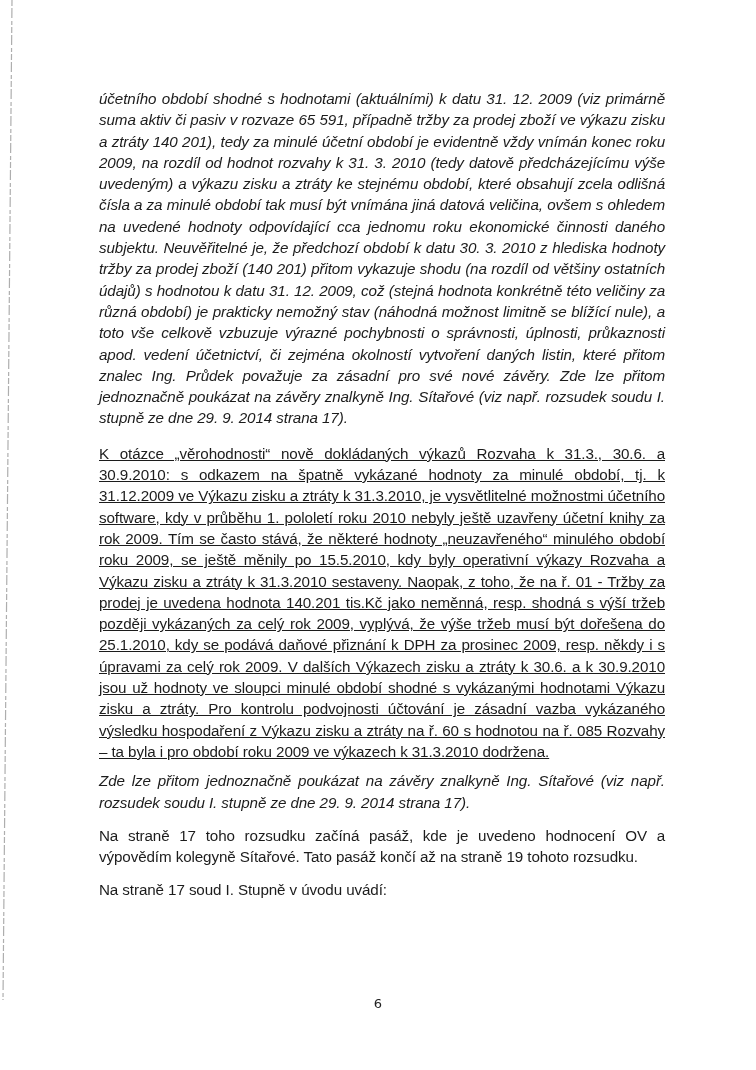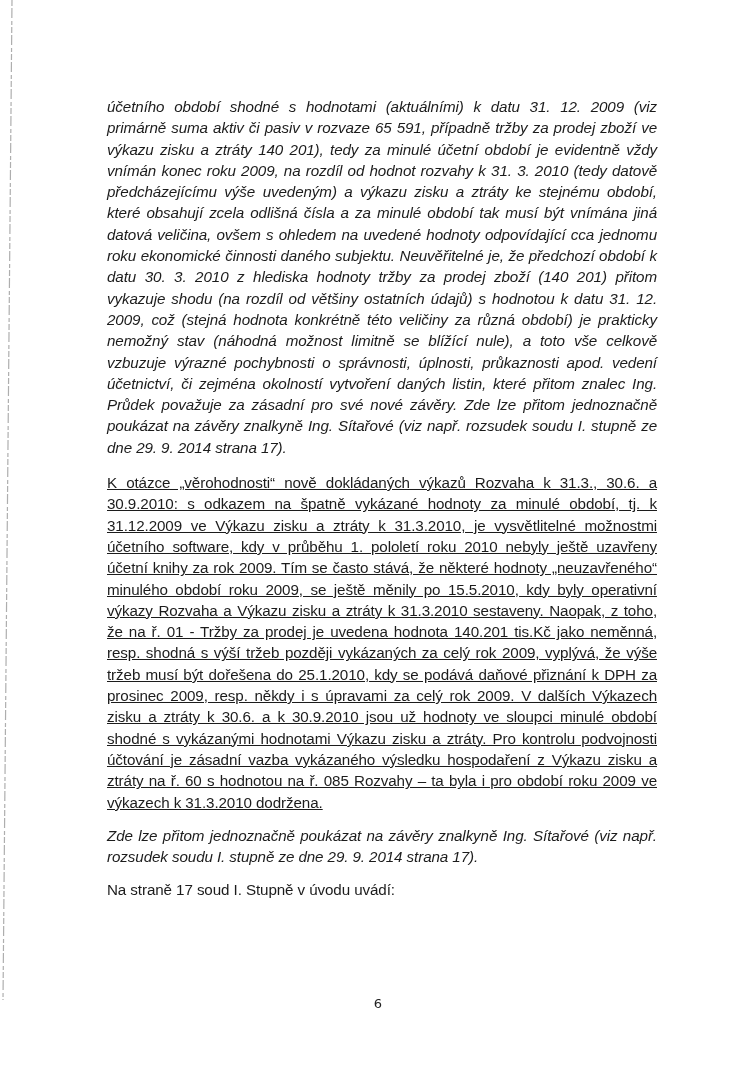--- a/index.html
+++ b/index.html
@@ -6,21 +6,21 @@
   body { width: 756px; height: 1070px; position: relative; overflow: hidden; }
   .scan-edge {
     position: absolute; left: 0; top: 0; width: 20px; height: 1070px;
   }
   .page {
     position: absolute; left: 95px; top: 84px; width: 574px;
     font-family: "Liberation Sans", sans-serif;
     font-size: 15.2px; line-height: 21.3px; color: #1c1c1c;
     text-align: justify; letter-spacing: -0.1px;
   }
-  .page p { margin: 12px; }
+  .page p { margin: 4px; }
   .italic { font-style: italic; }
   .gap-lg { margin-top: 14px !important; text-decoration: underline; }
   .gap-md { margin-top: 12px !important; }
   .gap-sm { margin-top: 8px !important; }
   .page-number {
     position: absolute; left: 0; width: 756px; top: 996px; text-align: center;
     font-family: "DejaVu Sans", sans-serif; font-size: 13px; color: #222;
   }
   .last-left { text-align-last: left; }
 </style>
@@ -28,16 +28,17 @@
 <body>
 
 <svg class="scan-edge" viewBox="0 0 20 1070" preserveAspectRatio="none">
   <line x1="12" y1="0" x2="3" y2="1000" stroke="#9a9a9a" stroke-width="1.2" stroke-dasharray="6 2 10 3 4 2" opacity="0.8"></line>
 </svg>
 
 <div class="page">
   <p class="italic last-left">účetního období shodné s hodnotami (aktuálními) k datu 31. 12. 2009 (viz primárně suma aktiv či pasiv v rozvaze 65 591, případně tržby za prodej zboží ve výkazu zisku a ztráty 140 201), tedy za minulé účetní období je evidentně vždy vnímán konec roku 2009, na rozdíl od hodnot rozvahy k 31. 3. 2010 (tedy datově předcházejícímu výše uvedeným) a výkazu zisku a ztráty ke stejnému období, které obsahují zcela odlišná čísla a za minulé období tak musí být vnímána jiná datová veličina, ovšem s ohledem na uvedené hodnoty odpovídající cca jednomu roku ekonomické činnosti daného subjektu. Neuvěřitelné je, že předchozí období k datu 30. 3. 2010 z hlediska hodnoty tržby za prodej zboží (140 201) přitom vykazuje shodu (na rozdíl od většiny ostatních údajů) s hodnotou k datu 31. 12. 2009, což (stejná hodnota konkrétně této veličiny za různá období) je prakticky nemožný stav (náhodná možnost limitně se blížící nule), a toto vše celkově vzbuzuje výrazné pochybnosti o správnosti, úplnosti, průkaznosti apod. vedení účetnictví, či zejména okolností vytvoření daných listin, které přitom znalec Ing. Průdek považuje za zásadní pro své nové závěry. Zde lze přitom jednoznačně poukázat na závěry znalkyně Ing. Sítařové (viz např. rozsudek soudu I. stupně ze dne 29. 9. 2014 strana 17).</p>
   <p class="gap-lg last-left">K otázce „věrohodnosti“ nově dokládaných výkazů Rozvaha k 31.3., 30.6. a 30.9.2010: s odkazem na špatně vykázané hodnoty za minulé období, tj. k 31.12.2009 ve Výkazu zisku a ztráty k 31.3.2010, je vysvětlitelné možnostmi účetního software, kdy v průběhu 1. pololetí roku 2010 nebyly ještě uzavřeny účetní knihy za rok 2009. Tím se často stává, že některé hodnoty „neuzavřeného“ minulého období roku 2009, se ještě měnily po 15.5.2010, kdy byly operativní výkazy Rozvaha a Výkazu zisku a ztráty k 31.3.2010 sestaveny. Naopak, z toho, že na ř. 01 - Tržby za prodej  je uvedena hodnota 140.201 tis.Kč jako neměnná, resp. shodná s výší tržeb později vykázaných za celý rok 2009, vyplývá, že výše tržeb musí být dořešena do 25.1.2010, kdy se podává daňové přiznání k DPH za prosinec 2009, resp. někdy i s úpravami za celý rok 2009. V dalších Výkazech zisku a ztráty k 30.6. a k 30.9.2010 jsou už hodnoty ve sloupci minulé období shodné s vykázanými hodnotami Výkazu zisku a ztráty. Pro kontrolu podvojnosti účtování je zásadní vazba vykázaného výsledku hospodaření z Výkazu zisku a ztráty na ř. 60 s hodnotou na ř. 085 Rozvahy – ta byla i pro období roku 2009 ve výkazech k 31.3.2010 dodržena.</p>
   <p class="italic gap-sm last-left">Zde lze přitom jednoznačně poukázat na závěry znalkyně Ing. Sítařové (viz např. rozsudek soudu I. stupně ze dne 29. 9. 2014 strana 17).</p>
+  <p class="gap-md last-left">Na straně 17 toho rozsudku začíná pasáž, kde je uvedeno hodnocení OV a výpovědím kolegyně Sítařové. Tato pasáž končí až na straně 19 tohoto rozsudku.</p>
   <p class="gap-md last-left">Na straně 17 soud I. Stupně v úvodu uvádí:</p>
 </div>
 
 <div class="page-number">6</div>
 
 </body></html>

